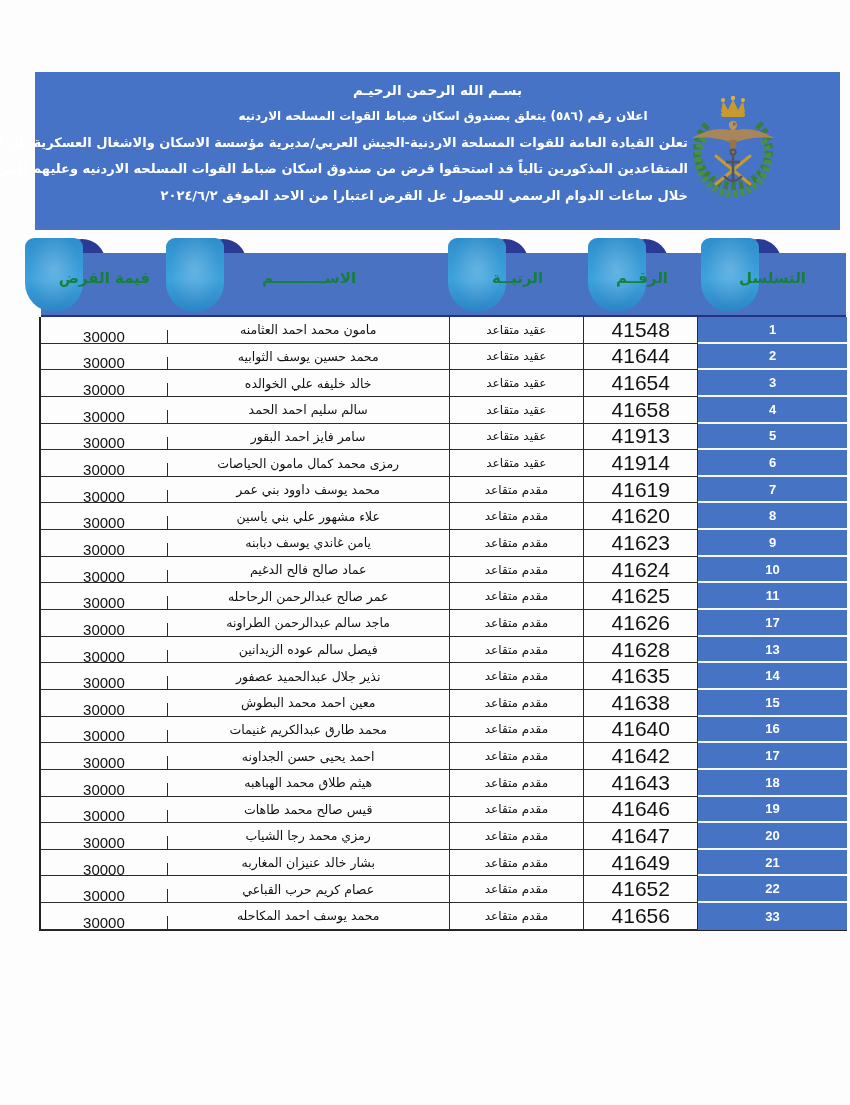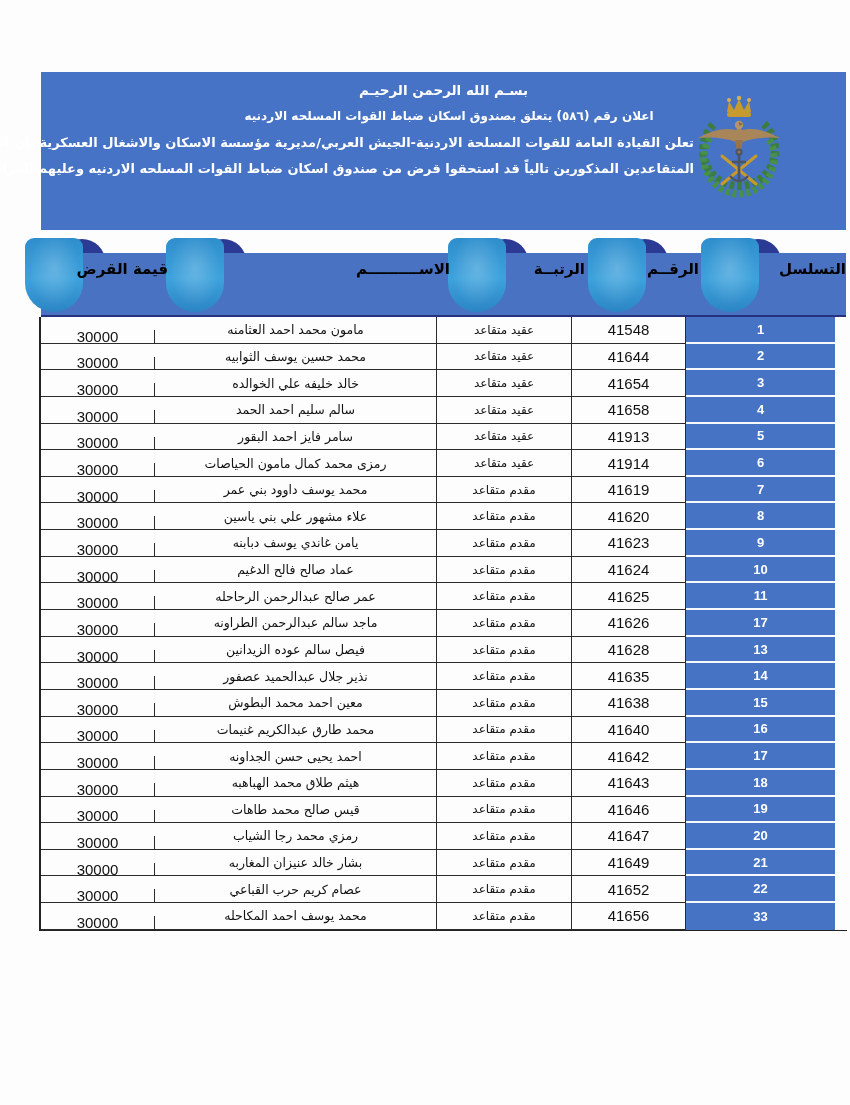--- a/index.html
+++ b/index.html
@@ -5,21 +5,21 @@
   * { margin:0; padding:0; box-sizing:border-box; }
   html,body { width:850px; }
   body {
     width:850px; height:1105px; position:relative;
     background:#fdfdfd;
     font-family:"DejaVu Sans", sans-serif;
     overflow:hidden;
   }
   
   .banner {
-    position:absolute; left:41px; top:72px; width:805px; height:158px;
+    position:absolute; left:35px; top:72px; width:805px; height:158px;
     background:#4673c5; color:#fff; direction:rtl;
   }
   .banner-text { position:absolute; inset:0; padding-top:5px; }
   .bline { white-space:nowrap; line-height:26.4px; font-weight:bold; }
   .bline.center { text-align:center; }
   .bline.right  { text-align:right; padding-right:152px; }
   .bism  { font-size:13.5px; }
   .bl1   { font-size:12px;padding-left:11px; }
   .bl2,.bl3,.bl4 { font-size:13px; }
   .emblem { position:absolute; right:62px; top:20px; width:90px; height:118px; }
@@ -39,59 +39,60 @@
   .tab-arc {
     position:absolute; top:1px; width:46px; height:44px; border-radius:50%;
     background:#2b3a94; z-index:1;
   }
   .tab.t1 { left:-16px; } .arc1 { left:18px; }
   .tab.t2 { left:125px; } .arc2 { left:159px; }
   .tab.t3 { left:407px; } .arc3 { left:441px; }
   .tab.t4 { left:547px; } .arc4 { left:581px; }
   .tab.t5 { left:660px; } .arc5 { left:694px; }
   .hlabel {
-    position:absolute; z-index:4; top:0; height:64px; line-height:62px;
-    color:#000000; font-weight:bold; font-size:15px; text-align:right; direction:rtl;
+    position:absolute; z-index:4; top:9px; height:64px; line-height:62px;
+    color:#15803d; font-weight:bold; font-size:15px; text-align:center; direction:rtl;
   }
   .hl-loan   { left:0;     width:127px; }
   .hl-name   { left:127px; width:282px; }
   .hl-rank   { left:409px; width:135px; }
   .hl-number { left:544px; width:114px; }
   .hl-serial { left:658px; width:147px; }
   
   .tbody {
     position:absolute; left:39px; top:317px; width:808px;
     border-left:2px solid #232323; border-bottom:1px solid #232323;
   }
   .row { display:flex; height:26.65px; }
   .cell {
     display:flex; align-items:center; justify-content:center;
     border-right:1px solid #2b2b2b; border-bottom:1px solid #2b2b2b;
     color:#111; overflow:hidden; white-space:nowrap;
   }
-  .c-loan   { width:114px; font-family:"Liberation Sans", sans-serif; font-size:15px;margin-top:13px; }
+  .c-loan   { width:127px; font-family:"Liberation Sans", sans-serif; font-size:15px;margin-top:13px; }
   .c-name   { width:282px; font-size:12.5px; direction:rtl; }
   .c-rank   { width:135px; font-size:12px;  direction:rtl; }
-  .c-number { width:114px; font-family:"Liberation Sans", sans-serif; font-size:15px; }
+  .c-number { width:114px; font-family:"Liberation Sans", sans-serif; font-size:21px; }
   .c-serial {
     width:149px; background:#4673c4; color:#fff;
     border-right:none; border-bottom:2px solid #f6f8fc;
     font-family:"Liberation Sans", sans-serif; font-size:13px; font-weight:bold;
   }
   .row:last-child .c-serial { border-bottom:none; }
 </style>
 </head>
 <body>
 
 <div class="banner">
   <div class="banner-text">
     <div class="bline center bism">بسـم الله الرحمن الرحيـم</div>
     <div class="bline center bl1">اعلان رقم (٥٨٦) يتعلق بصندوق اسكان ضباط القوات المسلحه الاردنيه</div>
     <div class="bline right bl2">تعلن القيادة العامة للقوات المسلحة الاردنية-الجيش العربي/مديرية مؤسسة الاسكان والاشغال العسكرية بأن الضباط</div>
     <div class="bline right bl3">المتقاعدين المذكورين تالياً قد استحقوا قرض من صندوق اسكان ضباط القوات المسلحه الاردنيه وعليهم المراجعة</div>
+    <div class="bline right bl4">خلال ساعات الدوام الرسمي للحصول عل القرض اعتبارا من الاحد الموفق ٢٠٢٤/٦/٢</div>
   </div>
 
   <svg class="emblem" viewBox="0 0 90 118" aria-hidden="true">
 
     <path d="M20,100 A36,36 0 1 1 70,100" fill="none" stroke="#3c7d3f" stroke-width="8" stroke-dasharray="4.5 3" transform="rotate(180 45 66)"></path>
     <path d="M16,46 A36,36 0 0 0 45,102 A36,36 0 0 0 74,46" fill="none" stroke="#47904a" stroke-width="7" stroke-dasharray="4 3"></path>
 
     <rect x="33" y="20" width="24" height="5" rx="2" fill="#c79a2e"></rect>
     <path d="M33,20 L35,9 L40,18 L45,7 L50,18 L55,9 L57,20 Z" fill="#c79a2e"></path>
     <circle cx="35" cy="8" r="2" fill="#d9b04a"></circle>

